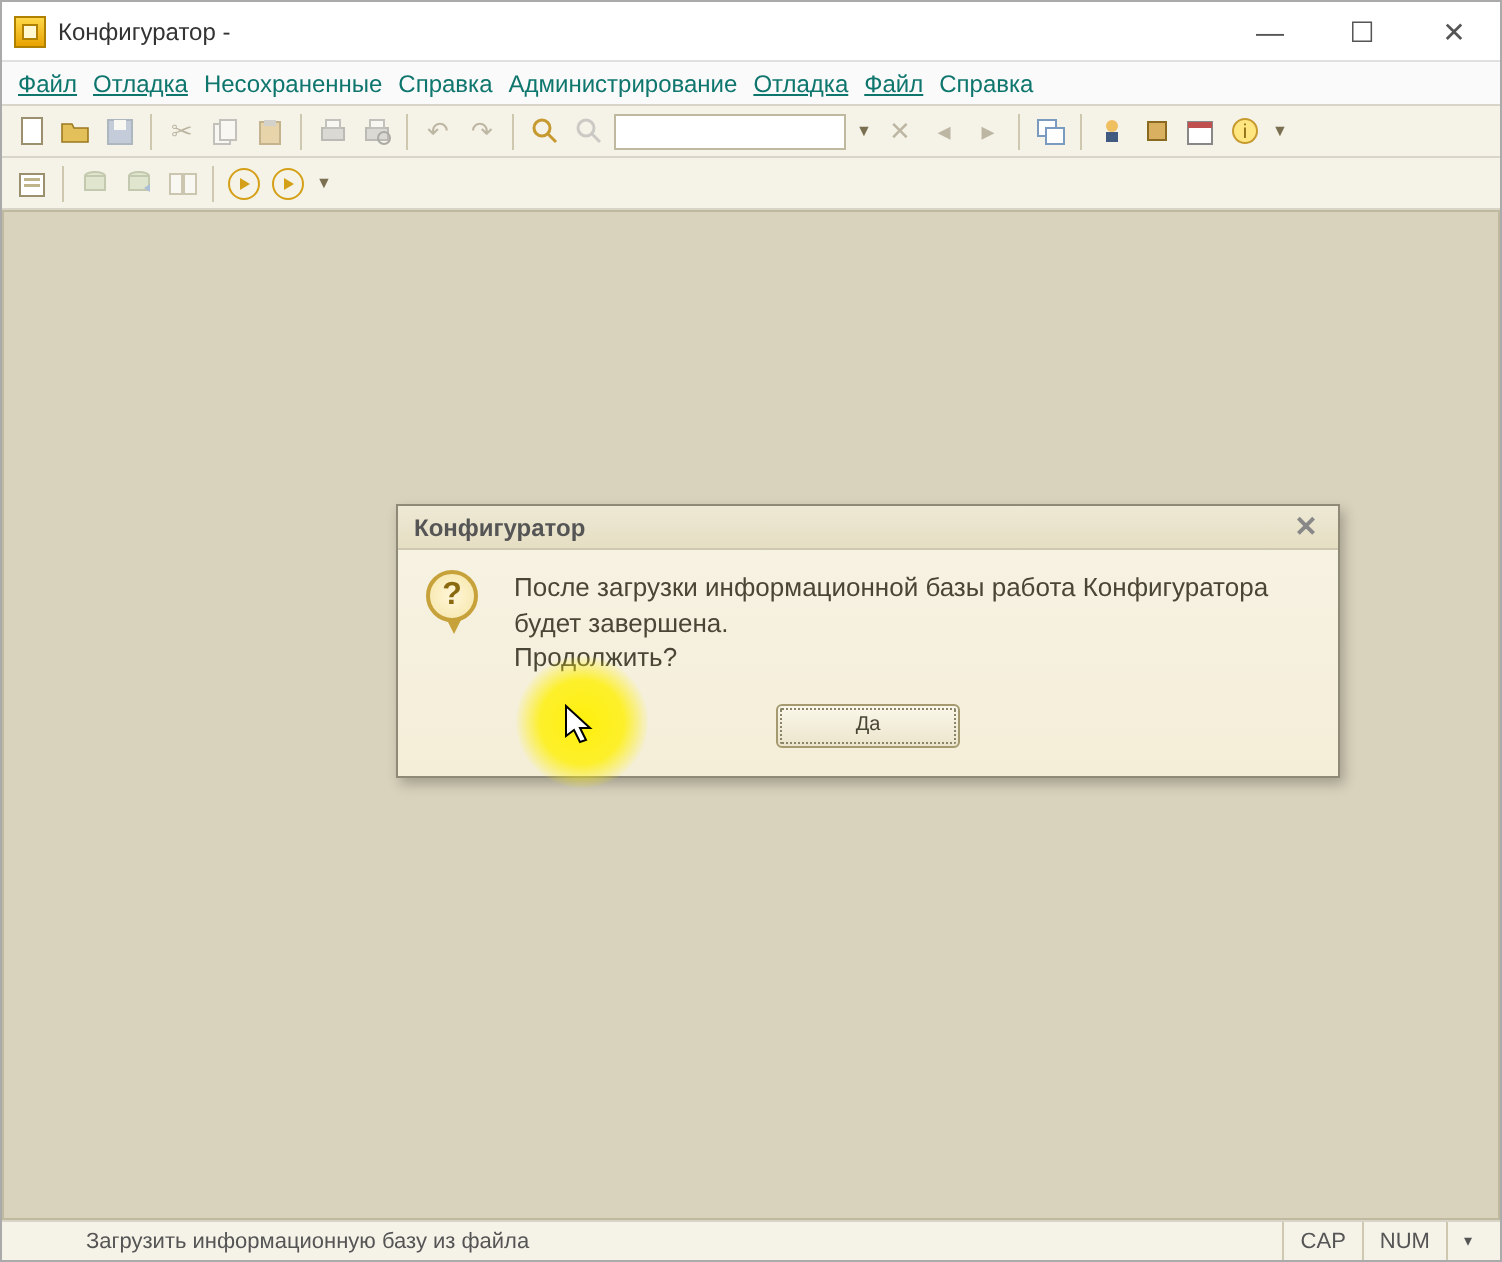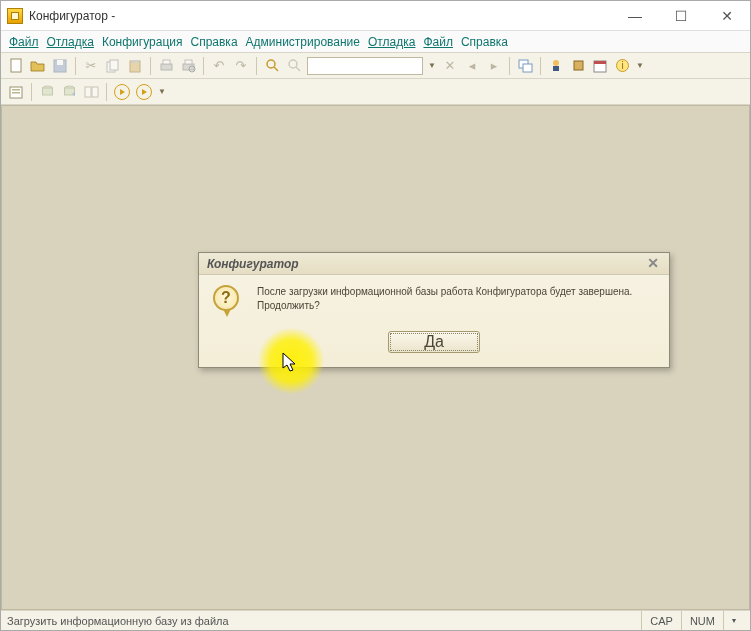--- a/index.html
+++ b/index.html
@@ -16,35 +16,35 @@
   .menubar span u { text-decoration: underline; }
   .toolbar { height: 26px; background: #f5f2e8; border-bottom: 1px solid #d8d4c8; display: flex; align-items: center; padding: 0 6px; gap: 4px; }
   .tb-icon { width: 18px; height: 18px; display:flex; align-items:center; justify-content:center; font-size:13px; color:#7a6f50; border-radius:2px; }
   .tb-icon.disabled { opacity: .45; }
   .tb-sep { width:1px; height:18px; background:#cfc8b0; margin:0 2px; }
   .tb-search { width: 116px; height:18px; border:1px solid #bfb99f; background:#fff; }
   .tb-dd { width:10px; font-size:8px; color:#7a6f50; text-align:center; }
   .toolbar2 { height: 26px; background: #f5f2e8; border-bottom: 1px solid #d8d4c8; display: flex; align-items: center; padding: 0 6px; gap: 4px; }
   .workspace { flex:1; background:#d9d3bd; border: 1px solid #bfb99f; margin:0; position:relative; }
   .statusbar { height:20px; background:#f5f2e8; border-top:1px solid #d8d4c8; display:flex; align-items:center; font-size:11px; color:#555; padding:0 6px; }
-  .status-left { flex:1; }
+  .status-left { flex:1;margin-left:36px; }
   .status-cell { border-left:1px solid #cfc8b0; padding:0 8px; height:100%; display:flex; align-items:center; }
 
   .dialog { position:absolute; left:196px; top:146px; width:472px; background:linear-gradient(#f7f3e4,#f4eed8); border:1px solid #8f8a77; box-shadow: 2px 3px 6px rgba(0,0,0,.25); }
   .dlg-title { height:22px; background:linear-gradient(#eee9d5,#e5dec3); border-bottom:1px solid #cfc8b0; display:flex; align-items:center; padding:0 8px; font-size:12px; font-weight:bold; color:#555; }
-  .dlg-title-text { flex:1;font-style:italic; }
+  .dlg-title-text { flex:1; }
   .dlg-close { width:16px; height:16px; color:#888; font-size:14px; text-align:center; line-height:14px; }
   .dlg-body { padding:10px 14px 14px 14px; }
   .dlg-row { display:flex; gap:12px; }
   .dlg-icon { width:32px; height:32px; flex-shrink:0; position:relative; }
   .dlg-icon-circle { width:26px;height:26px;border:2px solid #c7a23a;border-radius:50%;background:radial-gradient(#fff6d8,#f5e6a8); display:flex;align-items:center;justify-content:center; color:#8a6a10; font-weight:bold; font-size:16px;}
   .dlg-icon-tail { position:absolute; left:10px; top:24px; width:0;height:0;border-left:4px solid transparent;border-right:4px solid transparent;border-top:8px solid #c7a23a;}
-  .dlg-text { font-size:10px; color:#4a4636; line-height:1.35; }
+  .dlg-text { font-size:13px; color:#4a4636; line-height:1.35; }
   .dlg-btns { display:flex; justify-content:center; gap:14px; margin-top:14px; }
-  .dlg-btn { width:92px; height:22px; border:1px solid #b5ad8d; background:linear-gradient(#faf7ea,#ece5cc); border-radius:3px; font-size:16px; color:#4a4636; display:flex; align-items:center; justify-content:center; cursor:pointer; }
+  .dlg-btn { width:92px; height:22px; border:1px solid #b5ad8d; background:linear-gradient(#faf7ea,#ece5cc); border-radius:3px; font-size:10px; color:#4a4636; display:flex; align-items:center; justify-content:center; cursor:pointer; }
   .dlg-btn.default { outline:1px dotted #8a8468; outline-offset:-3px; border:1px solid #a59a6f; }
 
   .highlight { position:absolute; left:258px; top:328px; width:66px; height:66px; border-radius:50%; background: radial-gradient(circle, rgba(255,240,0,.95) 0%, rgba(255,240,0,.8) 45%, rgba(255,240,0,0) 72%); pointer-events:none; z-index:50; }
   .cursor { position:absolute; left:282px; top:352px; z-index:60; pointer-events:none; font-size:18px; color:#000; }
 
   .circle-play { width:16px;height:16px;border:1.5px solid #d4a017;border-radius:50%;display:flex;align-items:center;justify-content:center;}
   .circle-play::after{content:"";border-left:5px solid #d4a017;border-top:3px solid transparent;border-bottom:3px solid transparent;margin-left:1px;}
 
   svg { display:block; }
 
@@ -64,21 +64,21 @@
     <div class="win-btns">
       <div class="win-btn">—</div>
       <div class="win-btn">☐</div>
       <div class="win-btn">✕</div>
     </div>
   </div>
 
   <div class="menubar">
     <span><u>Файл</u></span>
     <span><u>Отладка</u></span>
-    <span>Конфигурация</span>
+    <span>Несохраненные</span>
     <span>Справка</span>
     <span>Администрирование</span>
     <span><u>Отладка</u></span>
     <span><u>Файл</u></span>
     <span>Справка</span>
   </div>
 
   <div class="toolbar">
     <div class="tb-icon">
         <svg class="doc-ico" width="14" height="16">

